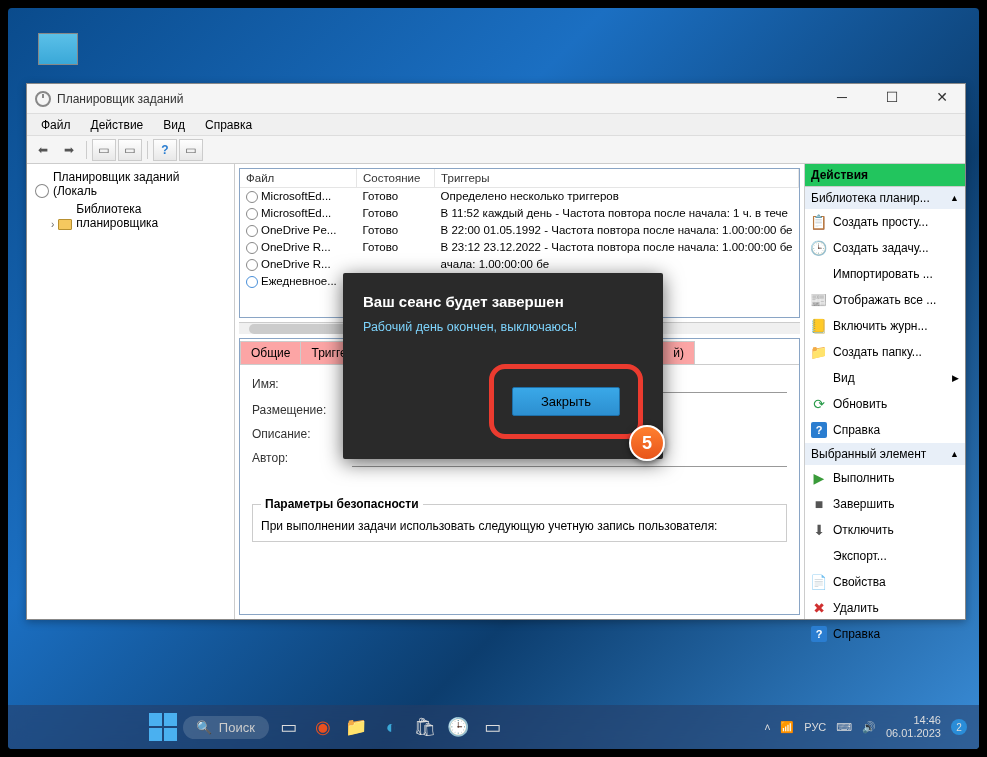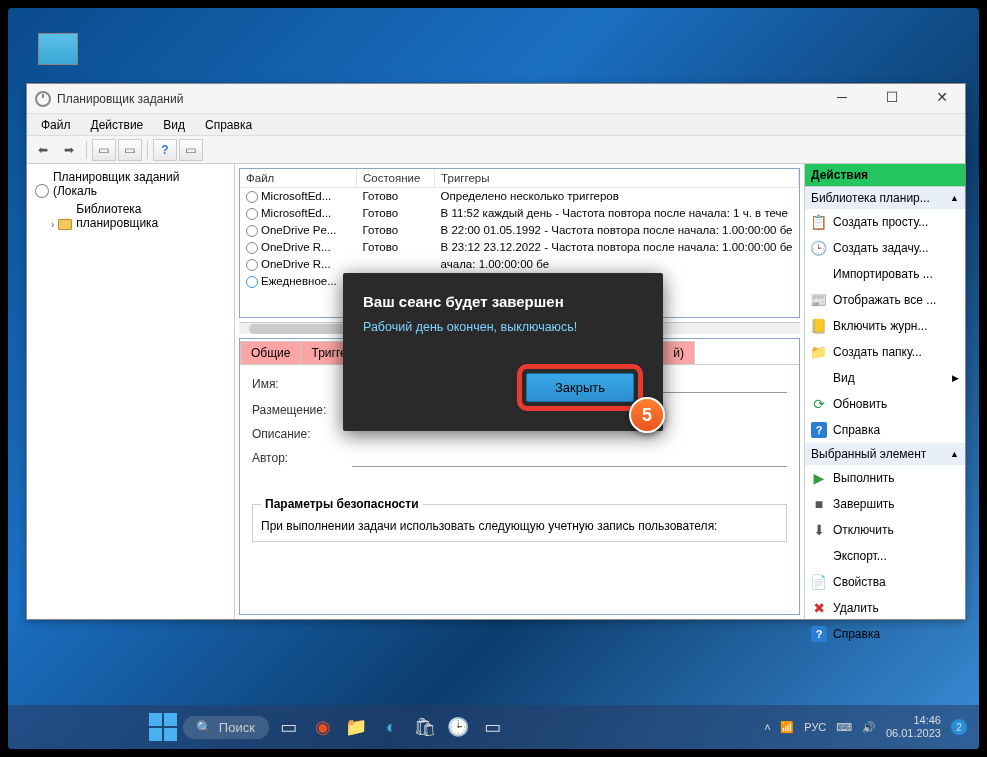--- a/index.html
+++ b/index.html
@@ -48,21 +48,21 @@
 .rightpane { width: 160px; background: #fff; }
 .rightpane .header { background: #22c55e; padding: 4px 6px; font-size: 12px; font-weight: 600; border-bottom: 1px solid #ccc; }
 .rightpane .section { background: #e8eff8; padding: 4px 6px; font-size: 12px; display: flex; justify-content: space-between; align-items: center; }
 .rightpane .section .arrow { font-size: 9px; }
 .action { display: flex; align-items: center; gap: 6px; padding: 5px 6px; font-size: 12px; cursor: pointer; }
 .aicon { width: 16px; height: 16px; display: flex; align-items: center; justify-content: center; font-size: 14px; flex-shrink: 0; }
 .dialog-overlay { position: absolute; left: 335px; top: 265px; width: 320px; background: #2a2a2a; border-radius: 2px; box-shadow: 0 4px 20px rgba(0,0,0,0.6); padding: 20px; color: #fff; }
 .dialog-overlay h3 { font-size: 15px; font-weight: 600; margin-bottom: 10px; }
 .dialog-overlay p { font-size: 12.5px; color: #7dd3fc; margin-bottom: 30px; }
 .dialog-btn-wrap { display: flex; justify-content: flex-end; }
-.dialog-btn-outline { border: 5px solid #eb3b2f; border-radius: 10px; padding: 4px; display: inline-block; }
+.dialog-btn-outline { border: 5px solid #eb3b2f; border-radius: 16px; padding: 18px; display: inline-block; }
 .dialog-btn { background: linear-gradient(#3aa8e8, #2c8fd0); color: #000; border: 1px solid #1d6fa8; padding: 6px 28px; font-size: 13px; cursor: pointer; border-radius: 2px; }
 .badge { position: absolute; right: -22px; bottom: -22px; width: 36px; height: 36px; background: linear-gradient(#ff8030, #e8551b); border: 2px solid #fff; border-radius: 50%; display: flex; align-items: center; justify-content: center; color: #fff; font-weight: bold; font-size: 18px; box-shadow: 0 2px 6px rgba(0,0,0,0.5); }
 .taskbar { position: absolute; left: 0; right: 0; bottom: 0; height: 44px; background: rgba(40,60,100,0.55); backdrop-filter: blur(10px); display: flex; align-items: center; padding: 0 12px; }
 .taskbar-center { display: flex; align-items: center; gap: 6px; margin: 0 auto; }
 .tb-start { width: 28px; height: 28px; display: grid; grid-template: 1fr 1fr / 1fr 1fr; gap: 2px; }
 .tb-start div { background: #4ab0f0; }
 .tb-search { background: rgba(255,255,255,0.15); border-radius: 16px; padding: 4px 14px; color: #ccc; font-size: 13px; display: flex; align-items: center; gap: 6px; }
 .tb-icon { width: 28px; height: 28px; display: flex; align-items: center; justify-content: center; color: #ddd; font-size: 18px; }
 .tb-right { display: flex; align-items: center; gap: 10px; color: #ddd; font-size: 11px; margin-left: auto; }
 .tb-clock { text-align: right; line-height: 1.2; }

